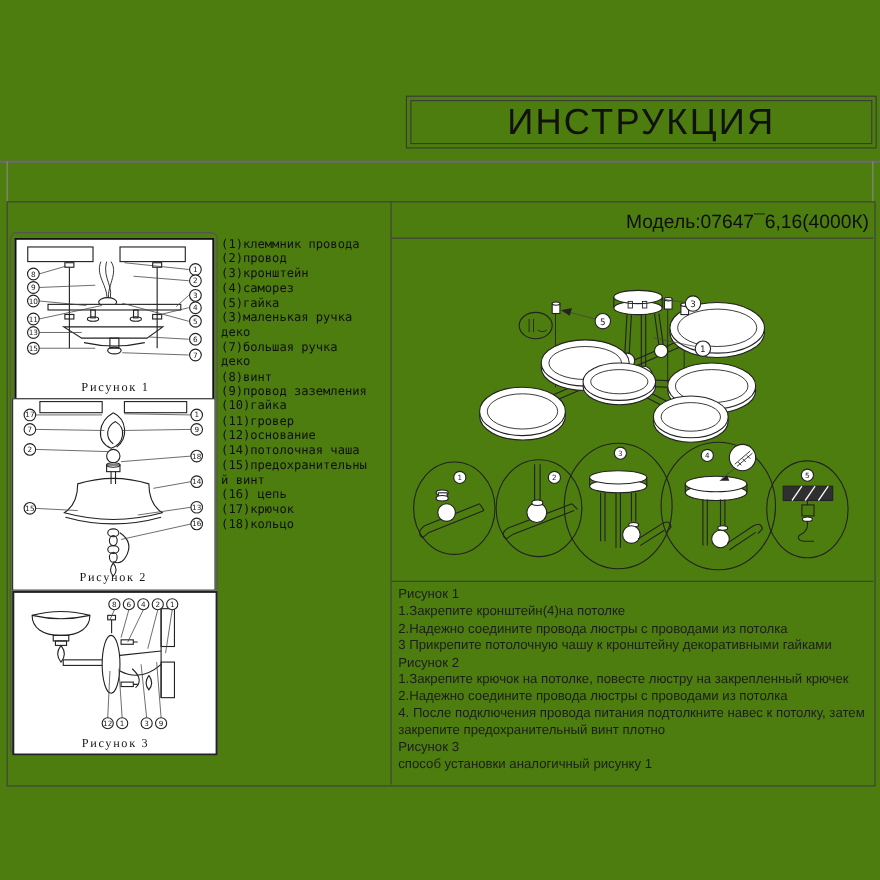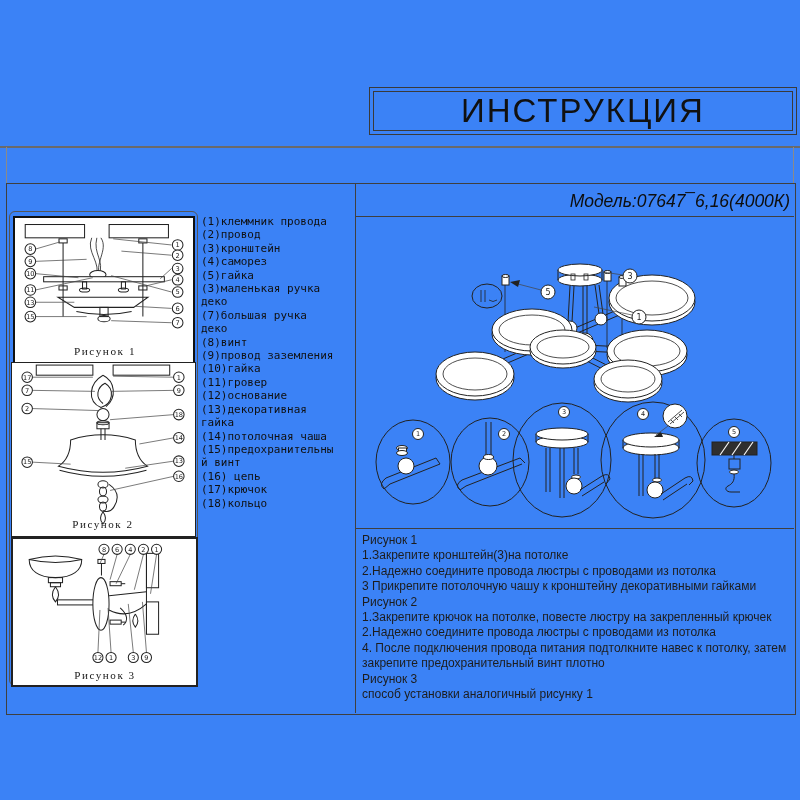--- a/index.html
+++ b/index.html
@@ -1,16 +1,16 @@
 <!DOCTYPE html>
 <html><head>
 <meta charset="utf-8">
 <style>
   html,body{margin:0;padding:0;background:#ffffff;}
-  .page{position:relative;width:800px;height:800px;background:#3b82f6;overflow:hidden;
+  .page{position:relative;width:800px;height:800px;background:#4d7c0f;overflow:hidden;
         font-family:"Liberation Sans",sans-serif;color:#1b1b1b;}
   .abs{position:absolute;}
 
   
   .title-box{left:369px;top:87px;width:426px;height:46px;border:1.6px solid #3a3a3a;}
   .title-inner{position:absolute;left:3px;top:3px;right:3px;bottom:3px;border:1.4px solid #3a3a3a;
                display:flex;align-items:center;justify-content:center;}
   .title-text{font-size:33px;letter-spacing:2px;font-weight:500;color:#111;}
 
   .hr-top{left:0;top:146px;width:800px;border-top:2px solid #6a6a6a;}
@@ -27,21 +27,21 @@
   .fig3-box{left:11px;top:537px;width:183px;height:146px;border:2px solid #222;background:#fff;}
   .fig-svg{position:absolute;left:0;top:0;width:100%;height:100%;}
 
   
   .parts-list{left:201px;top:215px;width:138px;font-family:"DejaVu Sans Mono",monospace;
               font-size:11px;line-height:13.4px;color:#101010;overflow-wrap:break-word;}
   .part{margin:0;}
 
   
   .model-row{left:356px;top:186px;width:434px;height:30px;line-height:30px;border-bottom:1.5px solid #3f3f3f;
-             text-align:right;font-size:17.5px;color:#0e0e0e;padding-right:4px;font-style:italic;}
+             text-align:right;font-size:17.5px;color:#0e0e0e;padding-right:4px;}
   .chand-wrap{left:358px;top:220px;width:434px;height:306px;}
   .instr{left:356px;top:528px;width:438px;height:185px;border-top:1.5px solid #3f3f3f;
          padding:4px 6px 0 6px;box-sizing:border-box;font-size:12px;line-height:15.4px;color:#1d1d1d;}
   .instr-line{white-space:normal;}
 
   
   .s{stroke:#222;fill:none;stroke-width:1;}
   .st{stroke:#222;fill:none;stroke-width:0.8;}
   .sf{stroke:#222;fill:#fff;stroke-width:1;}
   .ld{stroke:#444;fill:none;stroke-width:0.7;}
@@ -309,21 +309,20 @@
     <div class="part">(3)кронштейн</div>
     <div class="part">(4)саморез</div>
     <div class="part">(5)гайка</div>
     <div class="part">(3)маленькая ручка деко</div>
     <div class="part">(7)большая ручка деко</div>
     <div class="part">(8)винт</div>
     <div class="part">(9)провод заземления</div>
     <div class="part">(10)гайка</div>
     <div class="part">(11)гровер</div>
     <div class="part">(12)основание</div>
-    <div class="part">(13)декоративная гайка</div>
     <div class="part">(14)потолочная чаша</div>
     <div class="part">(15)предохранительный винт</div>
     <div class="part">(16) цепь</div>
     <div class="part">(17)крючок</div>
     <div class="part">(18)кольцо</div>
   </div>
 
   <div class="abs model-row">Модель:07647¯6,16(4000К)</div>
 
   <div class="abs chand-wrap">
@@ -510,21 +509,21 @@
         <ellipse cx="376" cy="252" rx="4.5" ry="2" class="sf"></ellipse>
         <path d="M376,254 c1,7 -2,10 -6,12 c-4,2 -2,6 3,6 l9,0" class="s"></path>
         <circle cx="376" cy="212" r="5.5" class="sf"></circle>
         <text x="376" y="214.4" text-anchor="middle" class="num">5</text>
       </g>
     </svg>
   </div>
 
   <div class="abs instr">
     <div class="instr-line">Рисунок 1</div>
-    <div class="instr-line">1.Закрепите кронштейн(3)на потолке</div>
+    <div class="instr-line">1.Закрепите кронштейн(4)на потолке</div>
     <div class="instr-line">2.Надежно соедините провода люстры с проводами из потолка</div>
     <div class="instr-line">3 Прикрепите потолочную чашу к кронштейну декоративными гайками</div>
     <div class="instr-line">Рисунок 2</div>
     <div class="instr-line">1.Закрепите крючок на потолке, повесте люстру на закрепленный крючек</div>
     <div class="instr-line">2.Надежно соедините провода люстры с проводами из потолка</div>
     <div class="instr-line">4. После подключения провода питания подтолкните навес к потолку, затем закрепите предохранительный винт плотно</div>
     <div class="instr-line">Рисунок 3</div>
     <div class="instr-line"> способ установки аналогичный рисунку 1</div>
   </div>
 

